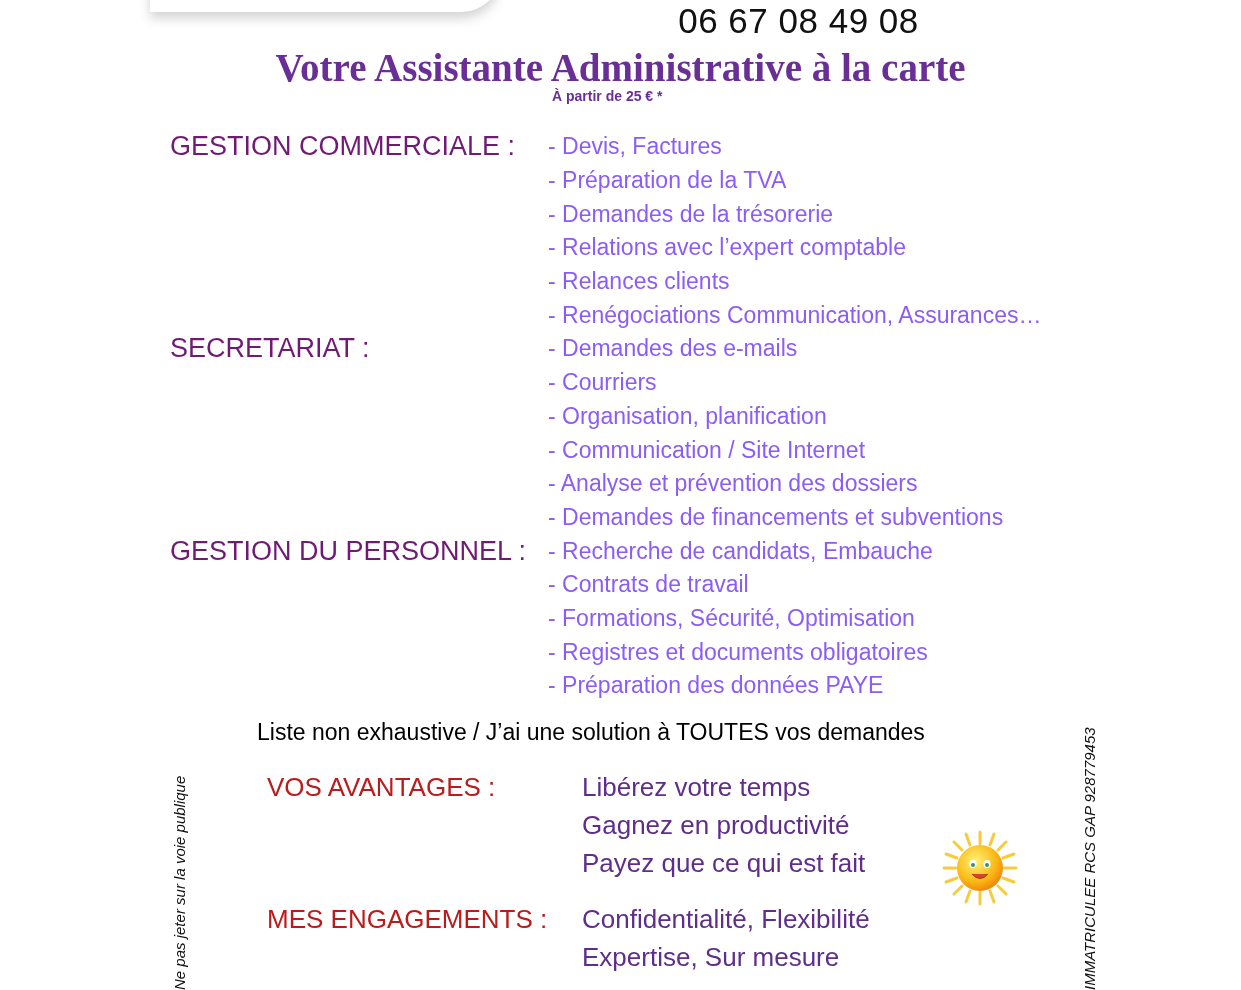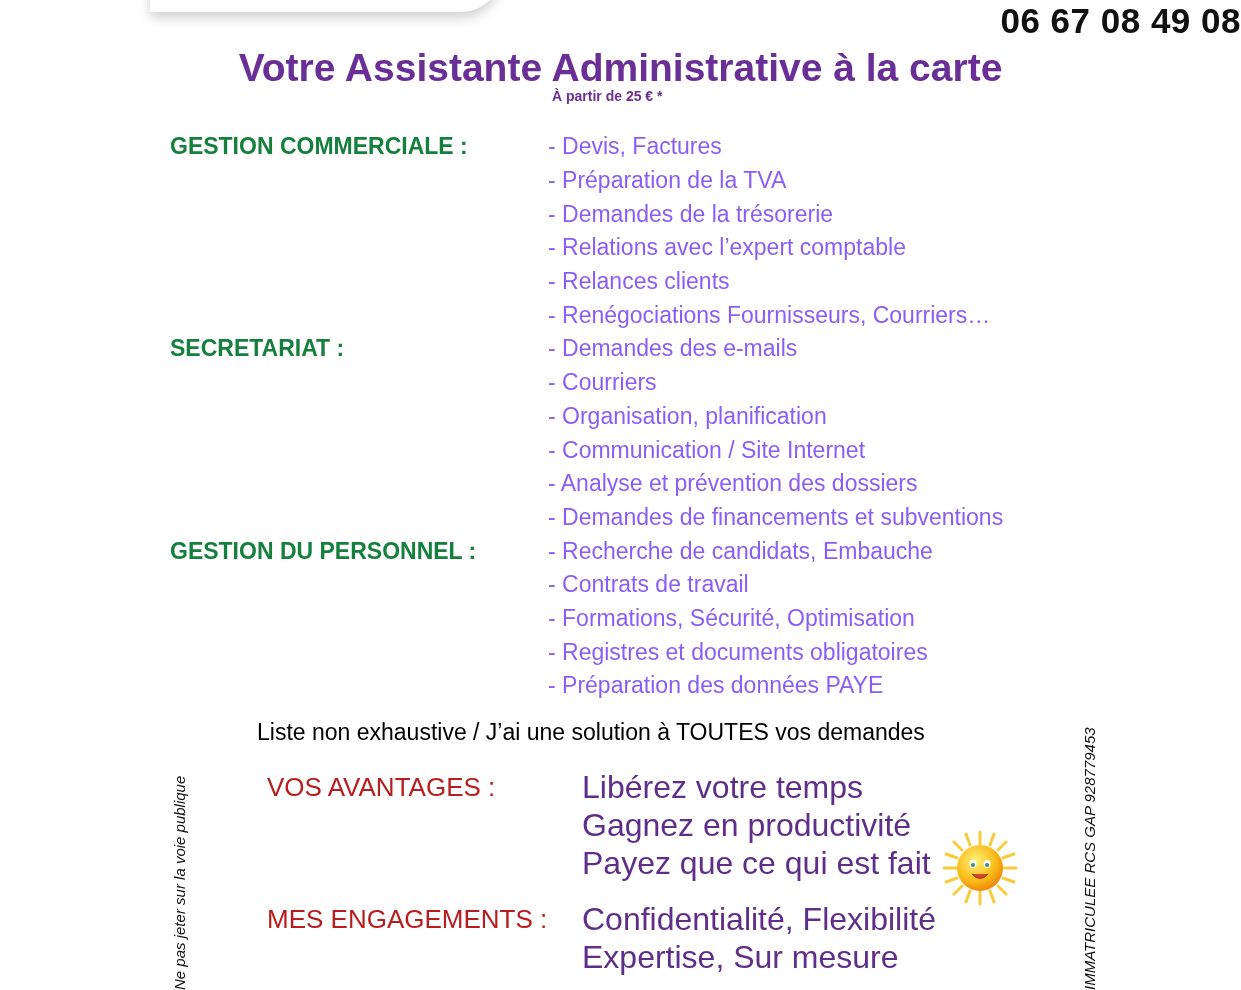--- a/index.html
+++ b/index.html
@@ -8,48 +8,47 @@
       background: #ffffff;
       font-family: "Liberation Sans", "DejaVu Sans", sans-serif;
       color: #111111;
     }
     .logo-card {
       position: absolute; left: 150px; top: -40px; width: 350px; height: 52px;
       background: #ffffff; border-radius: 0 0 38px 0;
       box-shadow: 0 6px 12px rgba(0,0,0,0.18);
     }
     .phone {
-      position: absolute; left: 0; width: 1241px; top: 0px; text-align: right;
+      position: absolute; left: 0; width: 1241px; top: 0px; text-align: center;
       padding-left: 356px; box-sizing: border-box; width: 1241px;
       font-size: 35px; line-height: 42px; color: #111;
       letter-spacing: 0.5px;
-      font-weight: bold;
     }
     .phone span { display: inline-block; margin-left: 0; }
     .title {
       position: absolute; left: 0; top: 44px; width: 1241px; text-align: center;
       padding-left: 0; font-size: 39px; line-height: 48px; font-weight: bold;
-      color: #6a2f96; padding-left: 0;
+      color: #6a2f96; padding-left: 0; font-family: Liberation Serif, serif;
     }
     .title span { position: relative; left: 0px; }
     .subtitle {
       position: absolute; left: 552px; top: 88px; font-size: 14px; font-weight: bold;
       color: #6a2f96;
     }
     .services { position: absolute; left: 170px; top: 130px; }
     .row { display: flex; height: 33.7px; align-items: center; }
-    .row .cat { width: 378px; font-size: 23px; color: #15803d; font-weight: bold; }
+    .row .cat { width: 378px; font-size: 27px; color: #701a75; }
     .row .item { font-size: 23px; color: #8b5cf6; white-space: nowrap; }
     .note {
       position: absolute; left: 257px; top: 719px; font-size: 23px; color: #000000;
     }
     .benefits { position: absolute; left: 267px; top: 768px; }
     .brow { display: flex; height: 38px; align-items: center; }
     .brow .bcat { width: 315px; font-size: 26px; color: #b91c1c; }
-    .brow .bitem { font-size: 32px; color: #5e2e8a; white-space: nowrap; }
+    .brow .bitem { font-size: 26px; color: #5e2e8a; white-space: nowrap; }
     .gap { height: 18px; }
     .vert-left {
       position: absolute; left: 171px; top: 990px; transform-origin: 0 0;
       transform: rotate(-90deg); font-size: 15px; font-style: italic; color: #111;
       white-space: nowrap;
     }
     .vert-right {
       position: absolute; left: 1081px; top: 990px; transform-origin: 0 0;
       transform: rotate(-90deg); font-size: 15px; font-style: italic; color: #111;
       white-space: nowrap;
@@ -85,21 +84,21 @@
   <div class="row">
       <span class="cat"></span>
       <span class="item">- Relations avec l’expert comptable</span>
     </div>
   <div class="row">
       <span class="cat"></span>
       <span class="item">- Relances clients</span>
     </div>
   <div class="row">
       <span class="cat"></span>
-      <span class="item">- Renégociations Fournisseurs, Courriers…</span>
+      <span class="item">- Renégociations Communication, Assurances…</span>
     </div>
   <div class="row">
       <span class="cat">SECRETARIAT :</span>
       <span class="item">- Demandes des e-mails</span>
     </div>
   <div class="row">
       <span class="cat"></span>
       <span class="item">- Courriers</span>
     </div>
   <div class="row">

